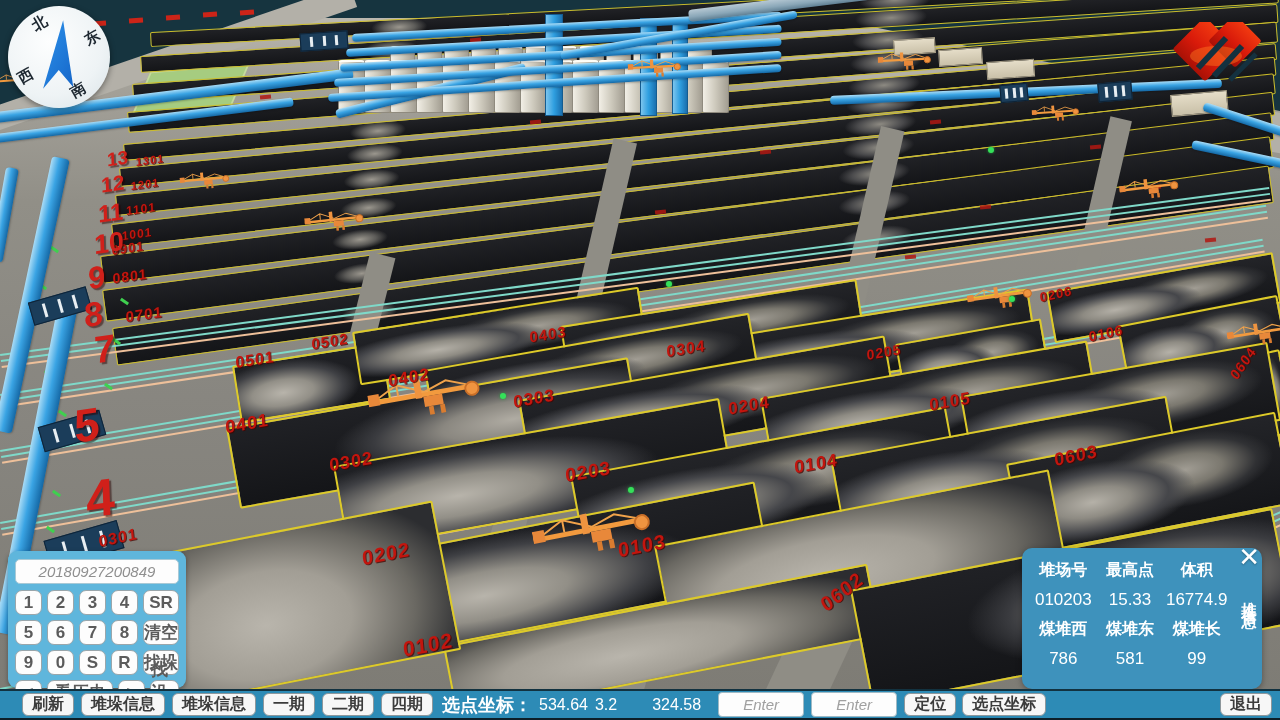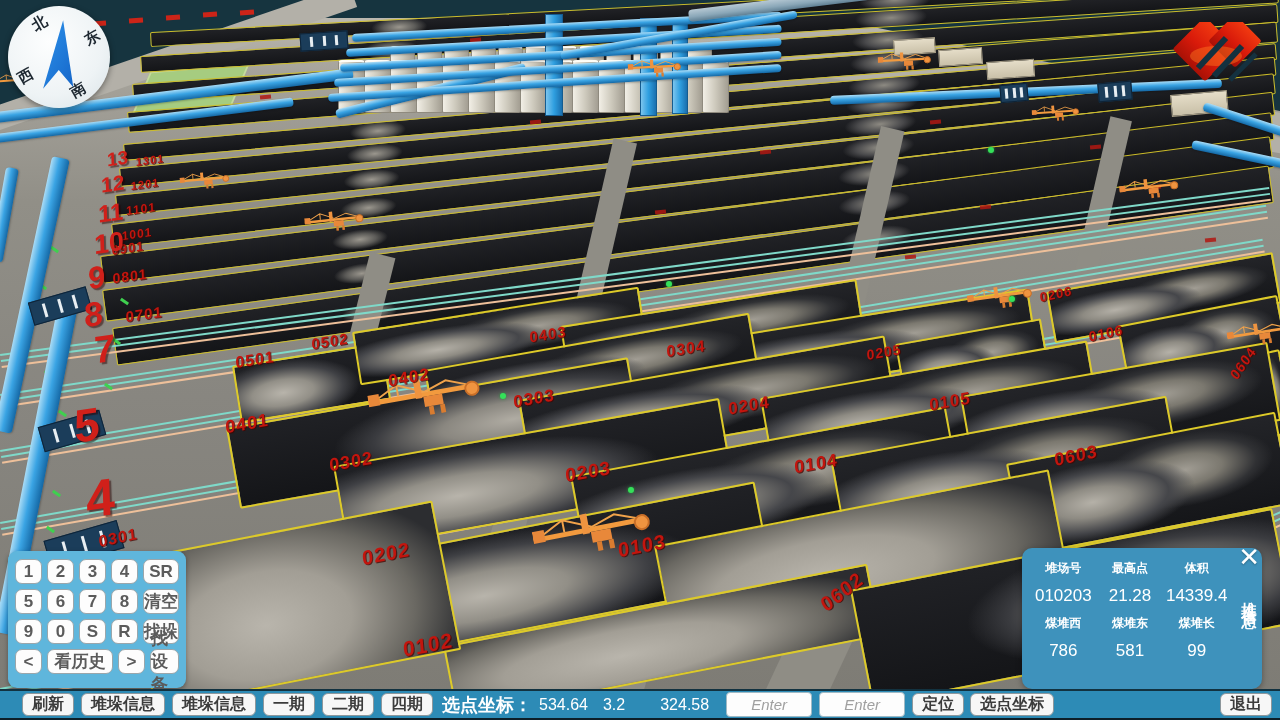--- a/index.html
+++ b/index.html
@@ -76,21 +76,21 @@
         font-size:17px;font-weight:bold;display:flex;align-items:center;justify-content:center;
         cursor:pointer;box-sizing:border-box;font-family:"Liberation Sans","DejaVu Sans",sans-serif;}
   .k-s{width:27px;}
   .k-w{flex:1;}
   .k-m{width:66px;}
   
   .infopanel{position:absolute;left:1022px;top:548px;width:240px;height:141px;background:#3e92bc;
         border-radius:10px;z-index:110;box-shadow:0 2px 6px rgba(0,0,0,.35);color:#fff;}
   .igrid{position:absolute;left:8px;top:12px;width:200px;display:grid;grid-template-columns:1fr 1fr 1fr;
         row-gap:9px;text-align:center;}
-  .icell-h{font-size:12px;font-weight:bold;}
+  .icell-h{font-size:16px;font-weight:bold;}
   .icell-v{font-size:17px;}
   .ivert{position:absolute;right:4px;top:42px;writing-mode:vertical-lr;text-orientation:upright;
         font-size:15px;font-weight:bold;letter-spacing:4px;}
   .iclose{position:absolute;right:2px;top:-4px;font-size:26px;font-weight:bold;color:#fff;cursor:pointer;
         line-height:26px;text-shadow:0 1px 2px rgba(0,0,0,.3);}
   
   .toolbar{position:absolute;left:0;right:0;bottom:0;height:27px;background:#2d8bb6;
         border-top:2px solid #123240;border-bottom:2px solid #0d1f29;z-index:120;
         display:flex;align-items:center;padding:0 8px 0 22px;gap:7px;box-sizing:content-box;}
   .tbtn{height:23px;background:#f7f7f7;border:1px solid #8d979c;border-radius:6px;color:#3c3c3c;
@@ -492,20 +492,21 @@
     </defs>
     <rect x="18" y="4" width="46" height="46" rx="3" transform="rotate(45 41 27)" fill="url(#lg)"></rect>
     <rect x="52" y="0" width="38" height="38" rx="3" transform="rotate(45 71 19)" fill="url(#lg)"></rect>
     <ellipse cx="52" cy="34" rx="26" ry="10" fill="#ff7a1e" opacity="0.45"></ellipse>
     <path d="M34 46 L62 16" stroke="#14313f" stroke-width="6" fill="none"></path>
     <path d="M50 54 L78 24" stroke="#14313f" stroke-width="6" fill="none"></path>
     <path d="M66 58 L92 32" stroke="#14313f" stroke-width="5" fill="none"></path>
   </svg>
 
   <div class="keypad">
+    <input class="ts-input" readonly="" value="20180927200849" style="">
     <div id="keyrows">
         <div class="krow">
           <div class="key k-s">1</div>
           <div class="key k-s">2</div>
           <div class="key k-s">3</div>
           <div class="key k-s">4</div>
           <div class="key k-w">SR</div>
         </div>
         <div class="krow">
           <div class="key k-s">5</div>
@@ -530,43 +531,43 @@
       </div>
   </div>
 
   <div class="infopanel">
     <div class="iclose">✕</div>
     <div class="igrid" id="igrid">
         <div class="icell-h">堆场号</div>
         <div class="icell-h">最高点</div>
         <div class="icell-h">体积</div>
         <div class="icell-v">010203</div>
-        <div class="icell-v">21.28</div>
-        <div class="icell-v">14339.4</div>
+        <div class="icell-v">15.33</div>
+        <div class="icell-v">16774.9</div>
         <div class="icell-h">煤堆西</div>
         <div class="icell-h">煤堆东</div>
         <div class="icell-h">煤堆长</div>
         <div class="icell-v">786</div>
         <div class="icell-v">581</div>
         <div class="icell-v">99</div>
       </div>
     <div class="ivert">堆垛信息</div>
   </div>
 
   <div class="toolbar">
     <span id="tb-left" style="display: flex; gap: 7px;">
         <button class="tbtn">刷新</button>
         <button class="tbtn">堆垛信息</button>
         <button class="tbtn">堆垛信息</button>
         <button class="tbtn">一期</button>
         <button class="tbtn">二期</button>
         <button class="tbtn">四期</button>
       </span>
     <span class="coordlab">选点坐标：</span>
-    <span class="coordval" style="margin-right:8px">534.64</span>
+    <span class="coordval" style="">534.64</span>
     <span class="coordval" style="margin-right:28px">3.2</span>
     <span class="coordval" style="margin-right:10px">324.58</span>
     <input class="enter-input" placeholder="Enter" style="">
     <input class="enter-input" placeholder="Enter" style="">
     <span id="tb-mid" style="display: flex; gap: 6px;">
         <button class="tbtn">定位</button>
         <button class="tbtn">选点坐标</button>
       </span>
     <span class="spacer"></span>
     <button class="tbtn">退出</button>

